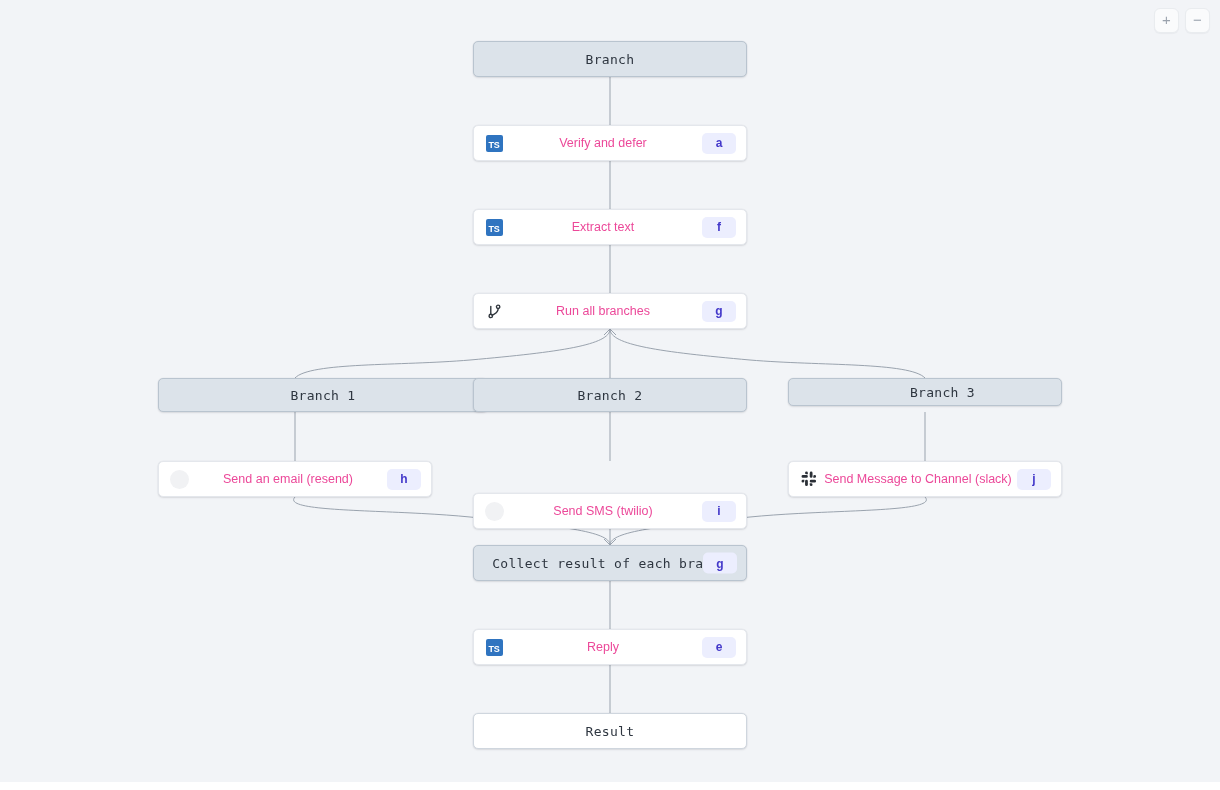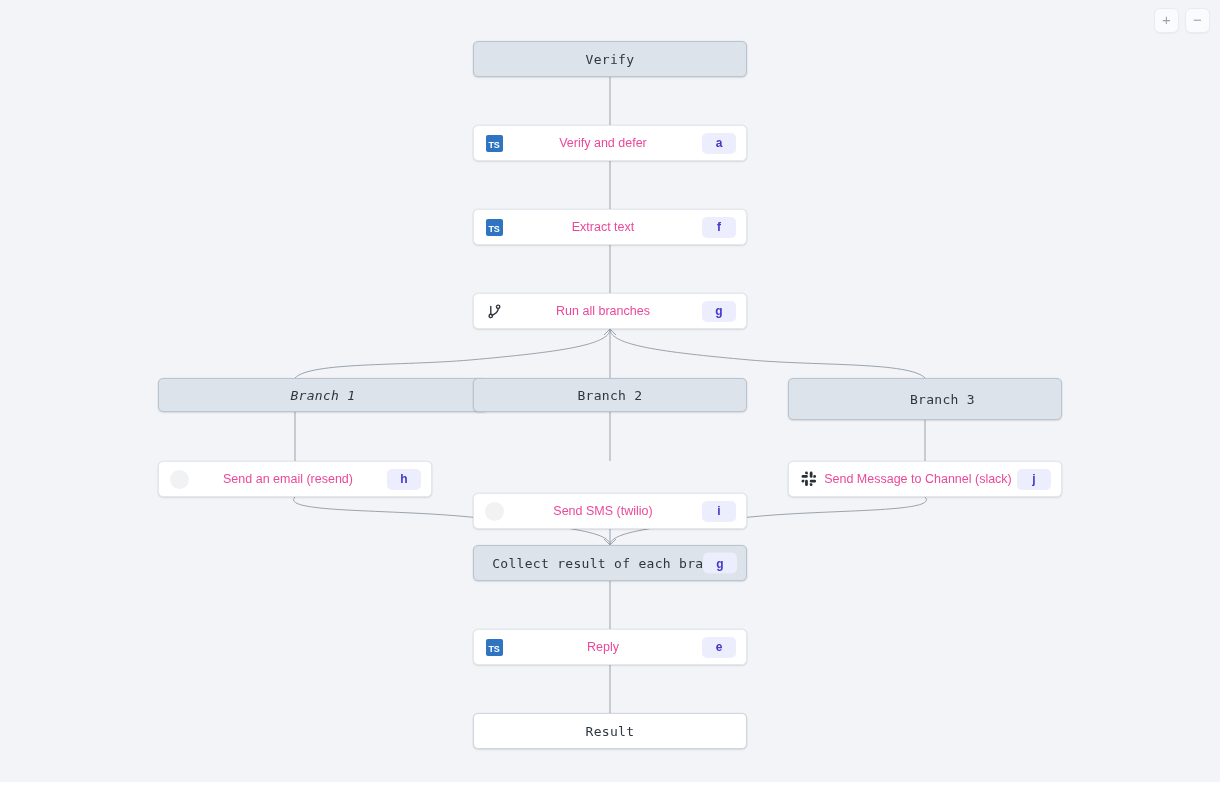--- a/index.html
+++ b/index.html
@@ -200,21 +200,21 @@
 
     <line x1="610" y1="581" x2="610" y2="629"></line>
     <line x1="610" y1="665" x2="610" y2="713"></line>
 
     <path d="M604,335 L610,329 L616,335" stroke="#9aa3ae"></path>
     <path d="M604,539 L610,545 L616,539" stroke="#9aa3ae"></path>
   </svg>
 
   <div id="nodes">
       <div class="node frame" style="left: 473px; top: 41px; width: 274px; height: 36px;">
-        <span class="node-title">Verify</span>
+        <span class="node-title">Branch</span>
       </div>
       <div class="node step" style="left: 473px; top: 125px; width: 274px; height: 36px;">
         <span class="node-icon">
           <span class="ts-icon">TS</span>
         </span>
         <span class="node-title">Verify and defer</span>
         <span class="badge">a</span>
       </div>
       <div class="node step" style="left: 473px; top: 209px; width: 274px; height: 36px;">
         <span class="node-icon">
@@ -228,27 +228,27 @@
           <svg width="17" height="17" viewBox="0 0 16 16" fill="none" stroke="#30363d" stroke-width="1.3" stroke-linecap="round">
             <path d="M4.5 3.2 v7.3"></path>
             <circle cx="4.5" cy="12.2" r="1.6"></circle>
             <circle cx="11.4" cy="3.6" r="1.6"></circle>
             <path d="M11.4 5.4 c0 4.2 -3.3 4.4 -5.6 6.1"></path>
           </svg>
         </span>
         <span class="node-title">Run all branches</span>
         <span class="badge">g</span>
       </div>
-      <div class="node frame" style="left: 158px; top: 378px; width: 330px; height: 34px; font-style: italic;">
+      <div class="node frame" style="left: 158px; top: 378px; width: 330px; height: 34px;">
         <span class="node-title">Branch 1</span>
       </div>
       <div class="node frame" style="left: 473px; top: 378px; width: 274px; height: 34px; justify-content: center;">
         <span class="node-title">Branch 2</span>
       </div>
-      <div class="node frame" style="left: 788px; top: 378px; width: 274px; height: 42px; padding-left: 35px;">
+      <div class="node frame" style="left: 788px; top: 378px; width: 274px; height: 28px; padding-left: 35px;">
         <span class="node-title">Branch 3</span>
       </div>
       <div class="node step" style="left: 158px; top: 461px; width: 274px; height: 36px; gap: 25px;">
         <span class="node-icon">
           <span class="blob-icon"></span>
         </span>
         <span class="node-title">Send an email (resend)</span>
         <span class="badge">h</span>
       </div>
       <div class="node step" style="left: 473px; top: 461px; width: 274px; height: 36px; margin-top: 32px;">

